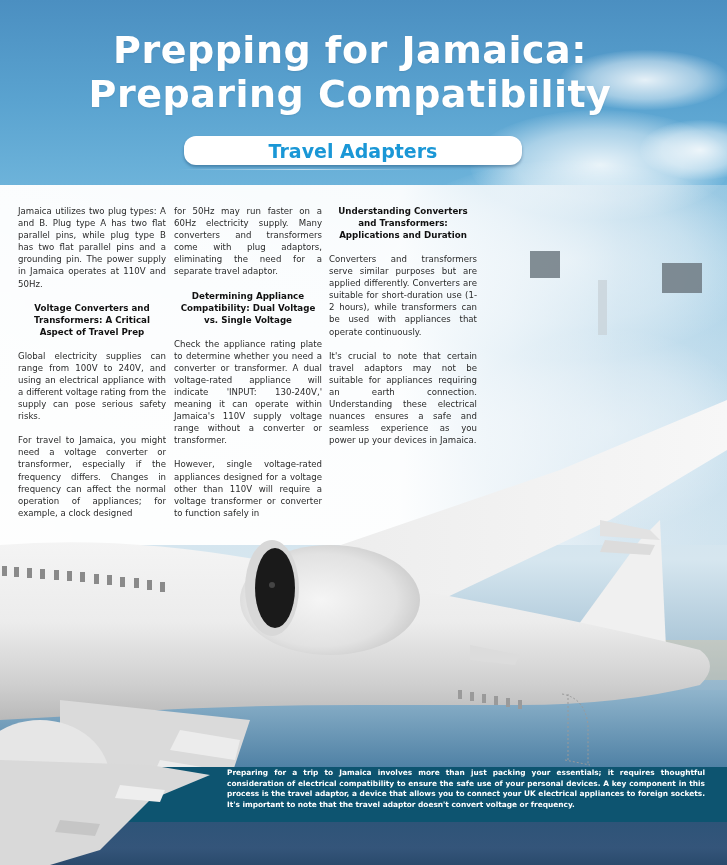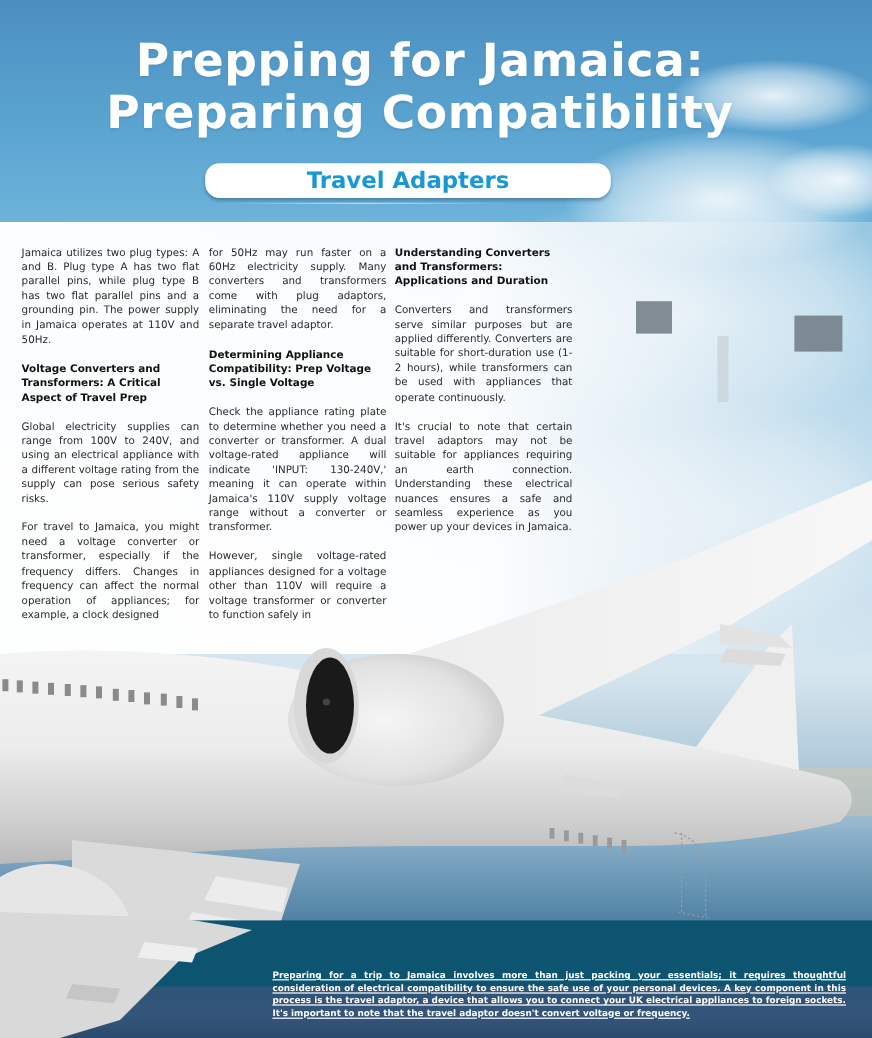--- a/index.html
+++ b/index.html
@@ -29,63 +29,63 @@
     background: linear-gradient(90deg, rgba(255,255,255,0.97) 0%, rgba(255,255,255,0.95) 55%, rgba(244,248,251,0.80) 70%, rgba(220,234,243,0.55) 85%, rgba(200,224,238,0.35) 100%);
   }
   .title {
     position: absolute; left: 0; top: 28px; width: 700px;
     text-align: center; color: #ffffff;
     font-family: "DejaVu Sans", sans-serif; font-weight: bold;
     font-size: 38px; line-height: 44px; letter-spacing: 0.5px;
     text-shadow: 0 1px 2px rgba(0,0,0,0.08);
   }
   .pill {
-    position: absolute; left: 171px; top: 136px; width: 338px; height: 29px;
+    position: absolute; left: 184px; top: 136px; width: 338px; height: 29px;
     background: #ffffff; border-radius: 12px;
     box-shadow: 0 2px 3px rgba(0,40,80,0.35);
     display: flex; align-items: center; justify-content: center;
     color: #1a97d6; font-weight: bold; font-size: 19px;
     font-family: "DejaVu Sans", sans-serif;
   }
   .pill-underline {
     position: absolute; left: 178px; top: 169px; width: 250px; height: 1px;
     background: linear-gradient(90deg, rgba(255,255,255,0), rgba(255,255,255,0.6), rgba(255,255,255,0));
   }
   .col {
     position: absolute; top: 205px; width: 148px;
     font-family: "DejaVu Sans", sans-serif;
     font-size: 8.6px; line-height: 12.1px; color: #2a2a2a;
     text-align: justify;
   }
   .col p { margin-bottom: 12px; }
   .col h3 {
     font-size: 8.7px; line-height: 12px; font-weight: bold; color: #111;
-    margin-bottom: 12px; text-align: left;
+    margin-bottom: 12px; text-align: center;
   }
   .col1 { left: 18px; }
   .col2 { left: 174px; }
   .col3 { left: 329px; }
 
   
   .plane-layer { position: absolute; left: 0; top: 0; width: 727px; height: 865px; pointer-events: none; }
 
   
   .bottom-sea {
     position: absolute; left: 0; top: 822px; width: 727px; height: 43px;
     background: linear-gradient(180deg, #2e5478 0%, #34557a 60%, #2a4a6c 100%);
   }
   .info-box {
     position: absolute; left: 0; top: 767px; width: 727px; height: 57px;
     background: #0d5470;
   }
   .info-text {
-    position: absolute; left: 227px; top: 808px; width: 478px;
+    position: absolute; left: 227px; top: 768px; width: 478px;
     color: #ffffff; font-weight: bold;
     font-family: "DejaVu Sans", sans-serif;
-    font-size: 7.4px; line-height: 10.6px; text-align: justify; text-decoration: underline;
+    font-size: 7.4px; line-height: 10.6px; text-align: justify;
   }
   .blur-sq { position: absolute; background: #6f7a82; opacity: 0.85; }
 </style>
 </head>
 <body>
 
 <div class="page">
 
   <div class="sky-header">
     <div class="cloud" style="left:560px;top:50px;width:170px;height:60px;"></div>
@@ -189,21 +189,21 @@
 
   <div class="col col1">
     <p>Jamaica utilizes two plug types: A and B. Plug type A has two flat parallel pins, while plug type B has two flat parallel pins and a grounding pin. The power supply in Jamaica operates at 110V and 50Hz.</p>
     <h3>Voltage Converters and Transformers: A Critical Aspect of Travel Prep</h3>
     <p>Global electricity supplies can range from 100V to 240V, and using an electrical appliance with a different voltage rating from the supply can pose serious safety risks.</p>
     <p>For travel to Jamaica, you might need a voltage converter or transformer, especially if the frequency differs. Changes in frequency can affect the normal operation of appliances; for example, a clock designed</p>
   </div>
 
   <div class="col col2">
     <p>for 50Hz may run faster on a 60Hz electricity supply. Many converters and transformers come with plug adaptors, eliminating the need for a separate travel adaptor.</p>
-    <h3>Determining Appliance Compatibility: Prep Voltage vs. Single Voltage</h3>
+    <h3>Determining Appliance Compatibility: Dual Voltage vs. Single Voltage</h3>
     <p>Check the appliance rating plate to determine whether you need a converter or transformer. A dual voltage-rated appliance will indicate 'INPUT: 130-240V,' meaning it can operate within Jamaica's 110V supply voltage range without a converter or transformer.</p>
     <p>However, single voltage-rated appliances designed for a voltage other than 110V will require a voltage transformer or converter to function safely in</p>
   </div>
 
   <div class="col col3">
     <h3>Understanding Converters and Transformers: Applications and Duration</h3>
     <p>Converters and transformers serve similar purposes but are applied differently. Converters are suitable for short-duration use (1-2 hours), while transformers can be used with appliances that operate continuously.</p>
     <p>It's crucial to note that certain travel adaptors may not be suitable for appliances requiring an earth connection. Understanding these electrical nuances ensures a safe and seamless experience as you power up your devices in Jamaica.</p>
   </div>
 

